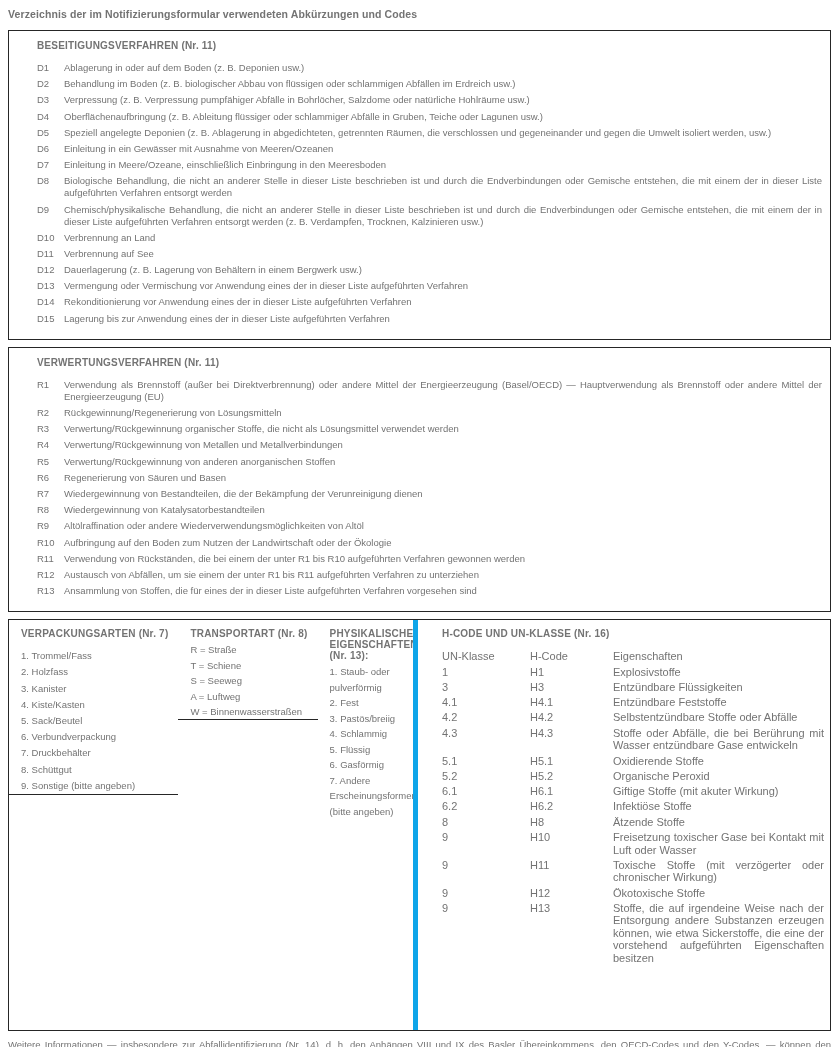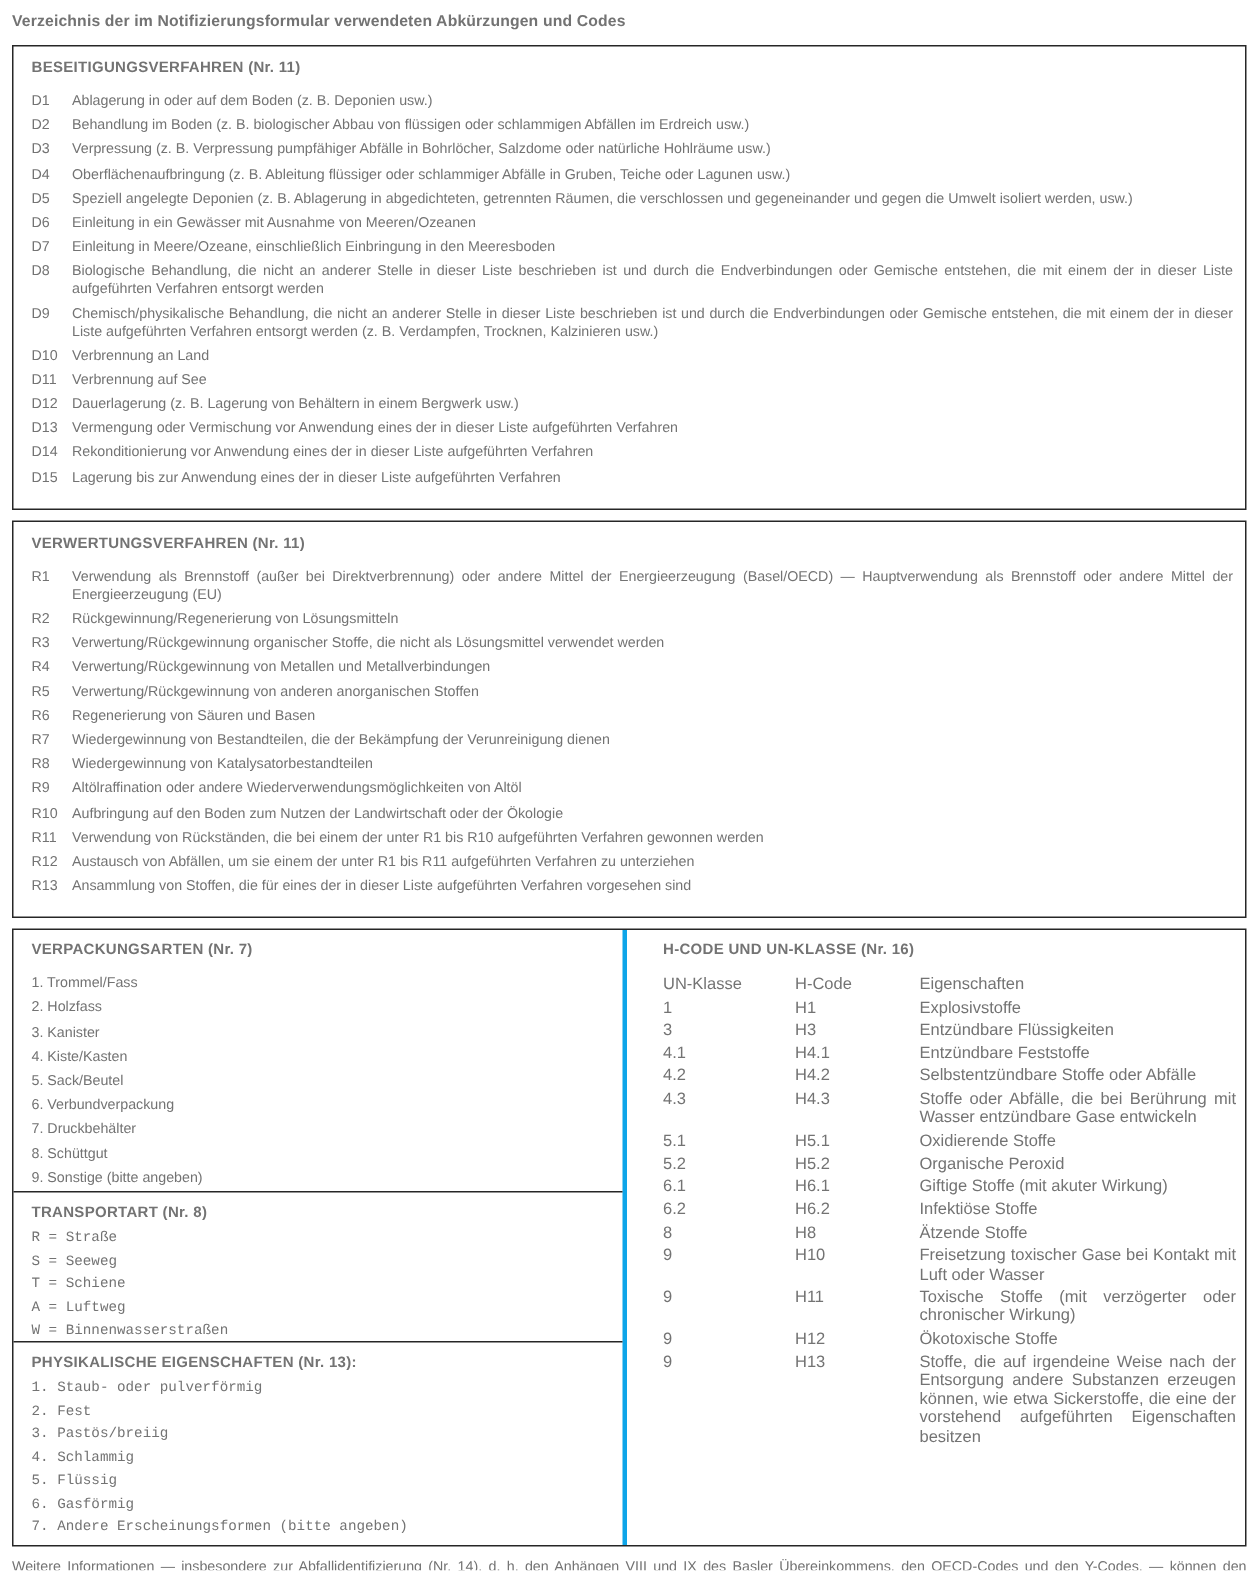--- a/index.html
+++ b/index.html
@@ -5,36 +5,36 @@
   html, body { margin:0; padding:0; background:#ffffff; }
   .page {
     width:839px; height:1047px; box-sizing:border-box;
     padding:6px 8px 0 8px;
     font-family:"Liberation Sans", sans-serif;
     color:#737373; background:#ffffff;
     overflow:hidden;
   }
   .title { font-size:10.5px; font-weight:bold; margin:2px 0 10px 0; letter-spacing:0.1px; }
   .box { border:1px solid #262626; box-sizing:border-box; margin-bottom:7px; background:#fff; }
-  .box-pad { padding:9px 8px 10px 12px; }
+  .box-pad { padding:9px 8px 10px 28px; }
   .heading { font-size:10px; font-weight:bold; margin:0 0 11px 0; letter-spacing:0.2px; }
   .code-row { display:flex; font-size:9.5px; line-height:12px; margin-bottom:4.2px; }
   .code-col { flex:0 0 27px; }
   .code-text { flex:1; text-align:justify; }
 
   .bottom { display:flex; height:412px; padding:0; }
-  .col-left { width:409px; box-sizing:border-box; border-right:3px solid #0ea5e9; display:flex; flex-direction:column; }
+  .col-left { width:409px; box-sizing:border-box; border-right:5px solid #0ea5e9; display:flex; }
   .sub { box-sizing:border-box; padding:8px 10px 0 12px; overflow:hidden; }
   .sub-1 { height:175px; border-bottom:1px solid #262626; }
   .sub-2 { height:100px; border-bottom:1px solid #262626; }
   .sub-3 { flex:1; }
   .sub-1 .heading { margin-bottom:9px; }
   .sub-2 .heading, .sub-3 .heading { margin-bottom:3px; }
   .plain-row { font-size:9.5px; line-height:16.2px; }
-  .sub-2 .plain-row, .sub-3 .plain-row { line-height:15.5px;font-family:Liberation Mono, monospace; }
+  .sub-2 .plain-row, .sub-3 .plain-row { line-height:15.5px; }
 
   .col-right { flex:1; box-sizing:border-box; padding:8px 6px 0 24px; overflow:hidden; }
   .h-row { display:flex; font-size:11px; line-height:12.5px; margin-bottom:2.8px; }
   .h-un { flex:0 0 88px; }
   .h-code { flex:0 0 83px; }
   .h-text { flex:1; text-align:justify; }
 
   .footer { font-size:9.5px; line-height:12.8px; text-align:justify; margin-top:8px; }
 </style>
 </head>
@@ -216,23 +216,23 @@
   <div class="plain-row">8. Schüttgut</div>
 
   <div class="plain-row">9. Sonstige (bitte angeben)</div>
 </div>
       </div>
       <div class="sub sub-2">
         <div class="heading">TRANSPORTART (Nr. 8)</div>
         <div>
   <div class="plain-row">R = Straße</div>
 
+  <div class="plain-row">T = Schiene</div>
+
   <div class="plain-row">S = Seeweg</div>
-
-  <div class="plain-row">T = Schiene</div>
 
   <div class="plain-row">A = Luftweg</div>
 
   <div class="plain-row">W = Binnenwasserstraßen</div>
 </div>
       </div>
       <div class="sub sub-3">
         <div class="heading">PHYSIKALISCHE EIGENSCHAFTEN (Nr. 13):</div>
         <div>
   <div class="plain-row">1. Staub- oder pulverförmig</div>

